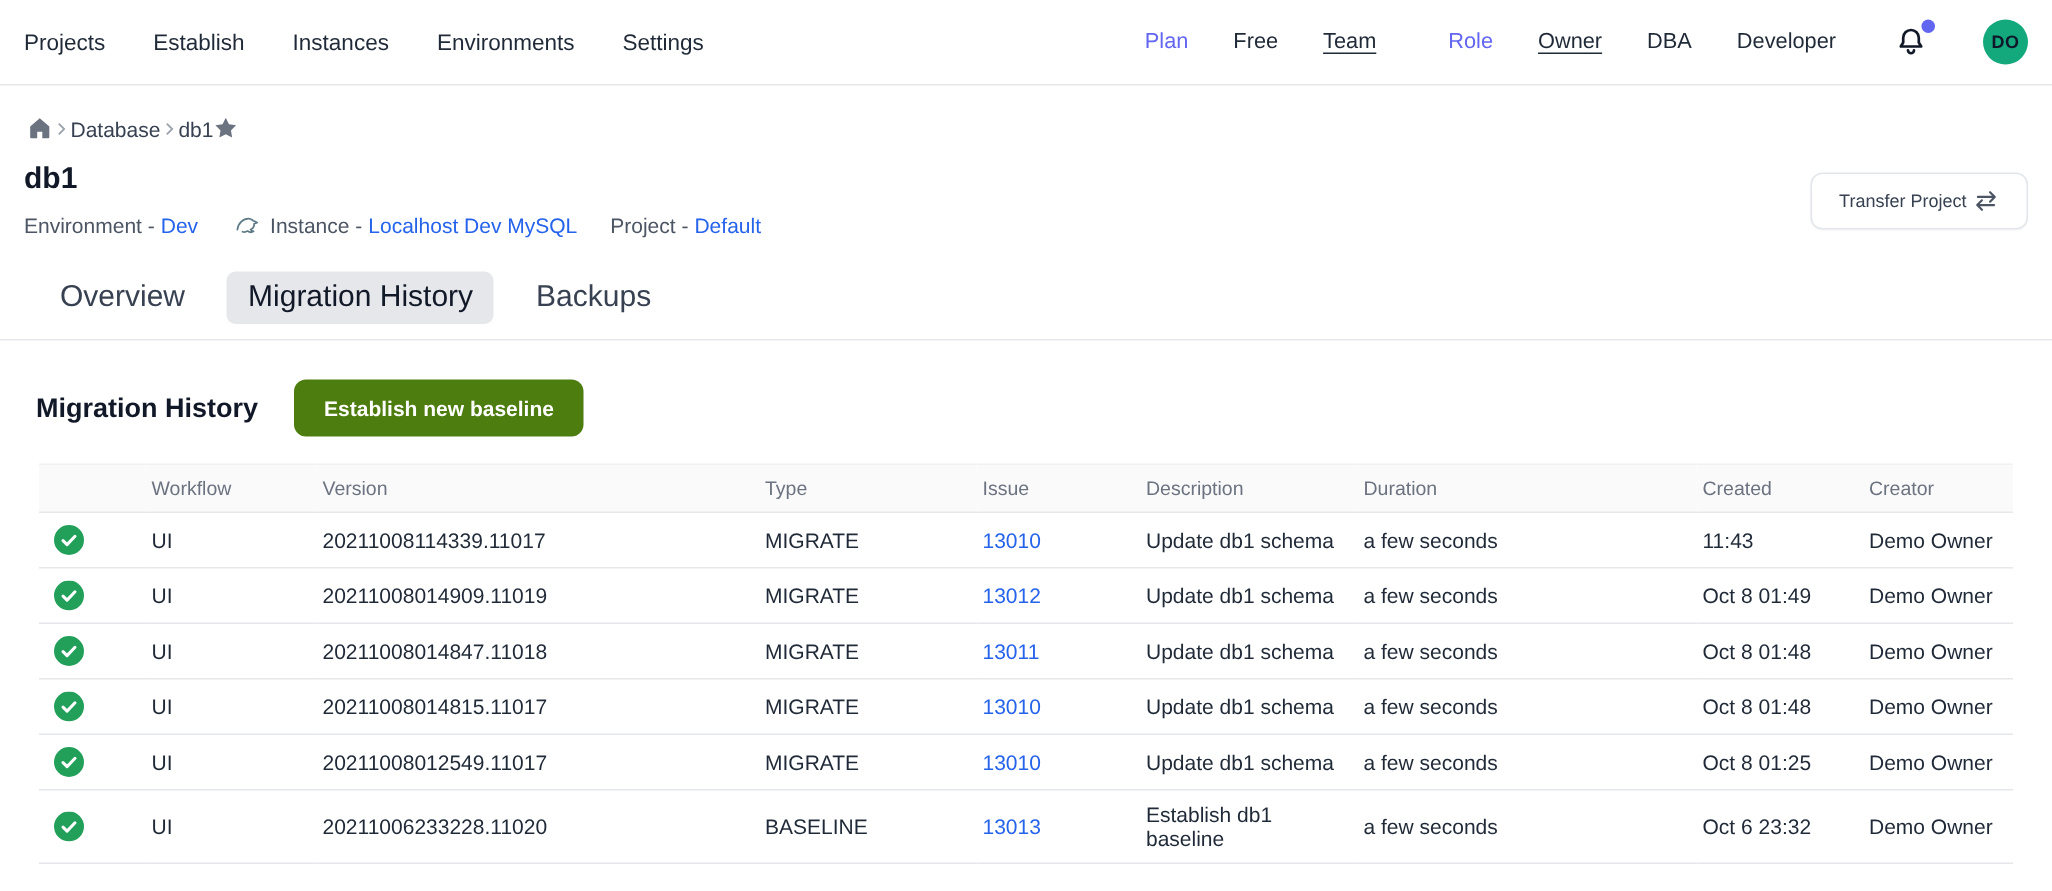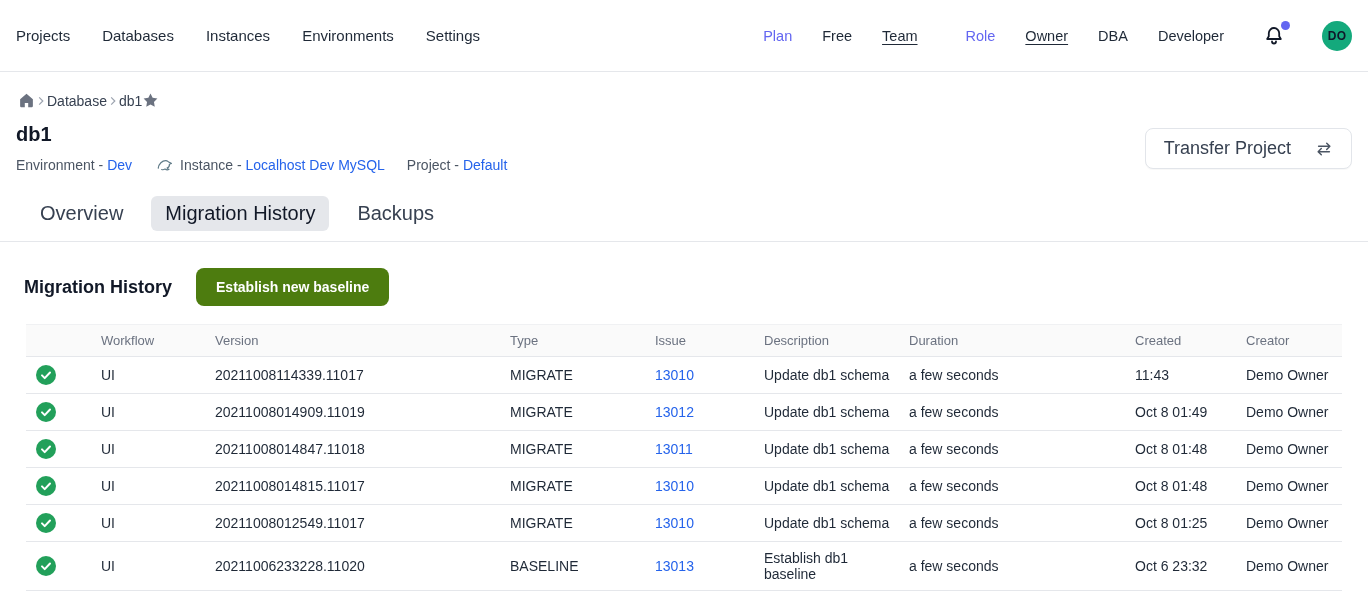--- a/index.html
+++ b/index.html
@@ -1,20 +1,20 @@
 <!DOCTYPE html>
 <html><head>
 <meta charset="utf-8">
 <style>
   * { margin:0; padding:0; box-sizing:border-box; }
   html,body { width:1368px; height:594px; background:#fff; overflow:hidden;
     font-family:"Liberation Sans","DejaVu Sans",sans-serif; color:#1f2937; }
 
   
-  .topnav { height:72px; display:flex; align-items:center; justify-content:space-between;
+  .topnav { height:57px; display:flex; align-items:center; justify-content:space-between;
     padding:0 16px; border-bottom:1px solid #e5e7eb; }
   .nav-left { display:flex; align-items:center; gap:32px; }
   .nav-item { font-size:15px; color:#1f2937; cursor:pointer; }
   .nav-right { display:flex; align-items:center; gap:30px; font-size:14.5px; }
   .nav-label { color:#6366f1; }
   .nav-underline { text-decoration:underline; text-underline-offset:3px; cursor:pointer; }
   .bell-wrap { position:relative; margin-left:8px; cursor:pointer; display:flex; }
   .bell-dot { position:absolute; top:-3px; right:-4px; width:9px; height:9px;
     border-radius:50%; background:#6366f1; }
   .avatar { width:30px; height:30px; border-radius:50%; background:#14a97c; color:#0f172a;
@@ -31,22 +31,22 @@
   .star { display:flex; cursor:pointer; }
 
   .page-head { display:flex; justify-content:space-between; align-items:center; margin-top:14px; }
   .page-title { font-size:20px; font-weight:700; color:#111827; }
   .env-row { display:flex; align-items:center; gap:4px; margin-top:10px; font-size:14px; color:#4b5563; }
   .env-row .lnk { color:#2563eb; cursor:pointer; }
   .env-sep { width:14px; }
   .dolphin { display:flex; margin:0 2px; }
 
   .head-actions { display:flex; gap:14px; }
-  .btn-outline { display:flex; align-items:center; gap:24px; background:#fff;
-    border:1px solid #e2e5ea; border-radius:8px; padding:9px 18px; font-size:18px;
+  .btn-outline { display:flex; align-items:center; gap:4px; background:#fff;
+    border:1px solid #e2e5ea; border-radius:8px; padding:9px 18px; font-size:12px;
     color:#374151; font-weight:500; cursor:pointer; font-family:inherit;
     box-shadow:0 1px 1px rgba(0,0,0,.03); }
 
   
   .tabbar { display:flex; align-items:center; gap:14px; margin:22px -16px 0;
     padding:0 26px 10px; border-bottom:1px solid #e5e7eb; }
   .tab { font-size:20px; color:#374151; padding:6px 14px; border-radius:6px; cursor:pointer; }
   .tab.active { background:#e5e7eb; color:#111827; }
 
   
@@ -67,21 +67,21 @@
   td.icon-cell { padding-left:10px; }
   .check { display:flex; width:20px; height:20px; }
   td.issue-link { color:#2563eb; cursor:pointer; }
 </style>
 </head>
 <body>
 
 <header class="topnav">
   <nav class="nav-left">
     <span class="nav-item">Projects</span>
-    <span class="nav-item">Databases</span>
+    <span class="nav-item">Establish</span>
     <span class="nav-item">Instances</span>
     <span class="nav-item">Environments</span>
     <span class="nav-item">Settings</span>
   </nav>
   <div class="nav-right">
     <span class="nav-label">Plan</span>
     <span>Free</span>
     <span class="nav-underline">Team</span>
     <span class="nav-label" style="margin-left:18px;">Role</span>
     <span class="nav-underline">Owner</span>

